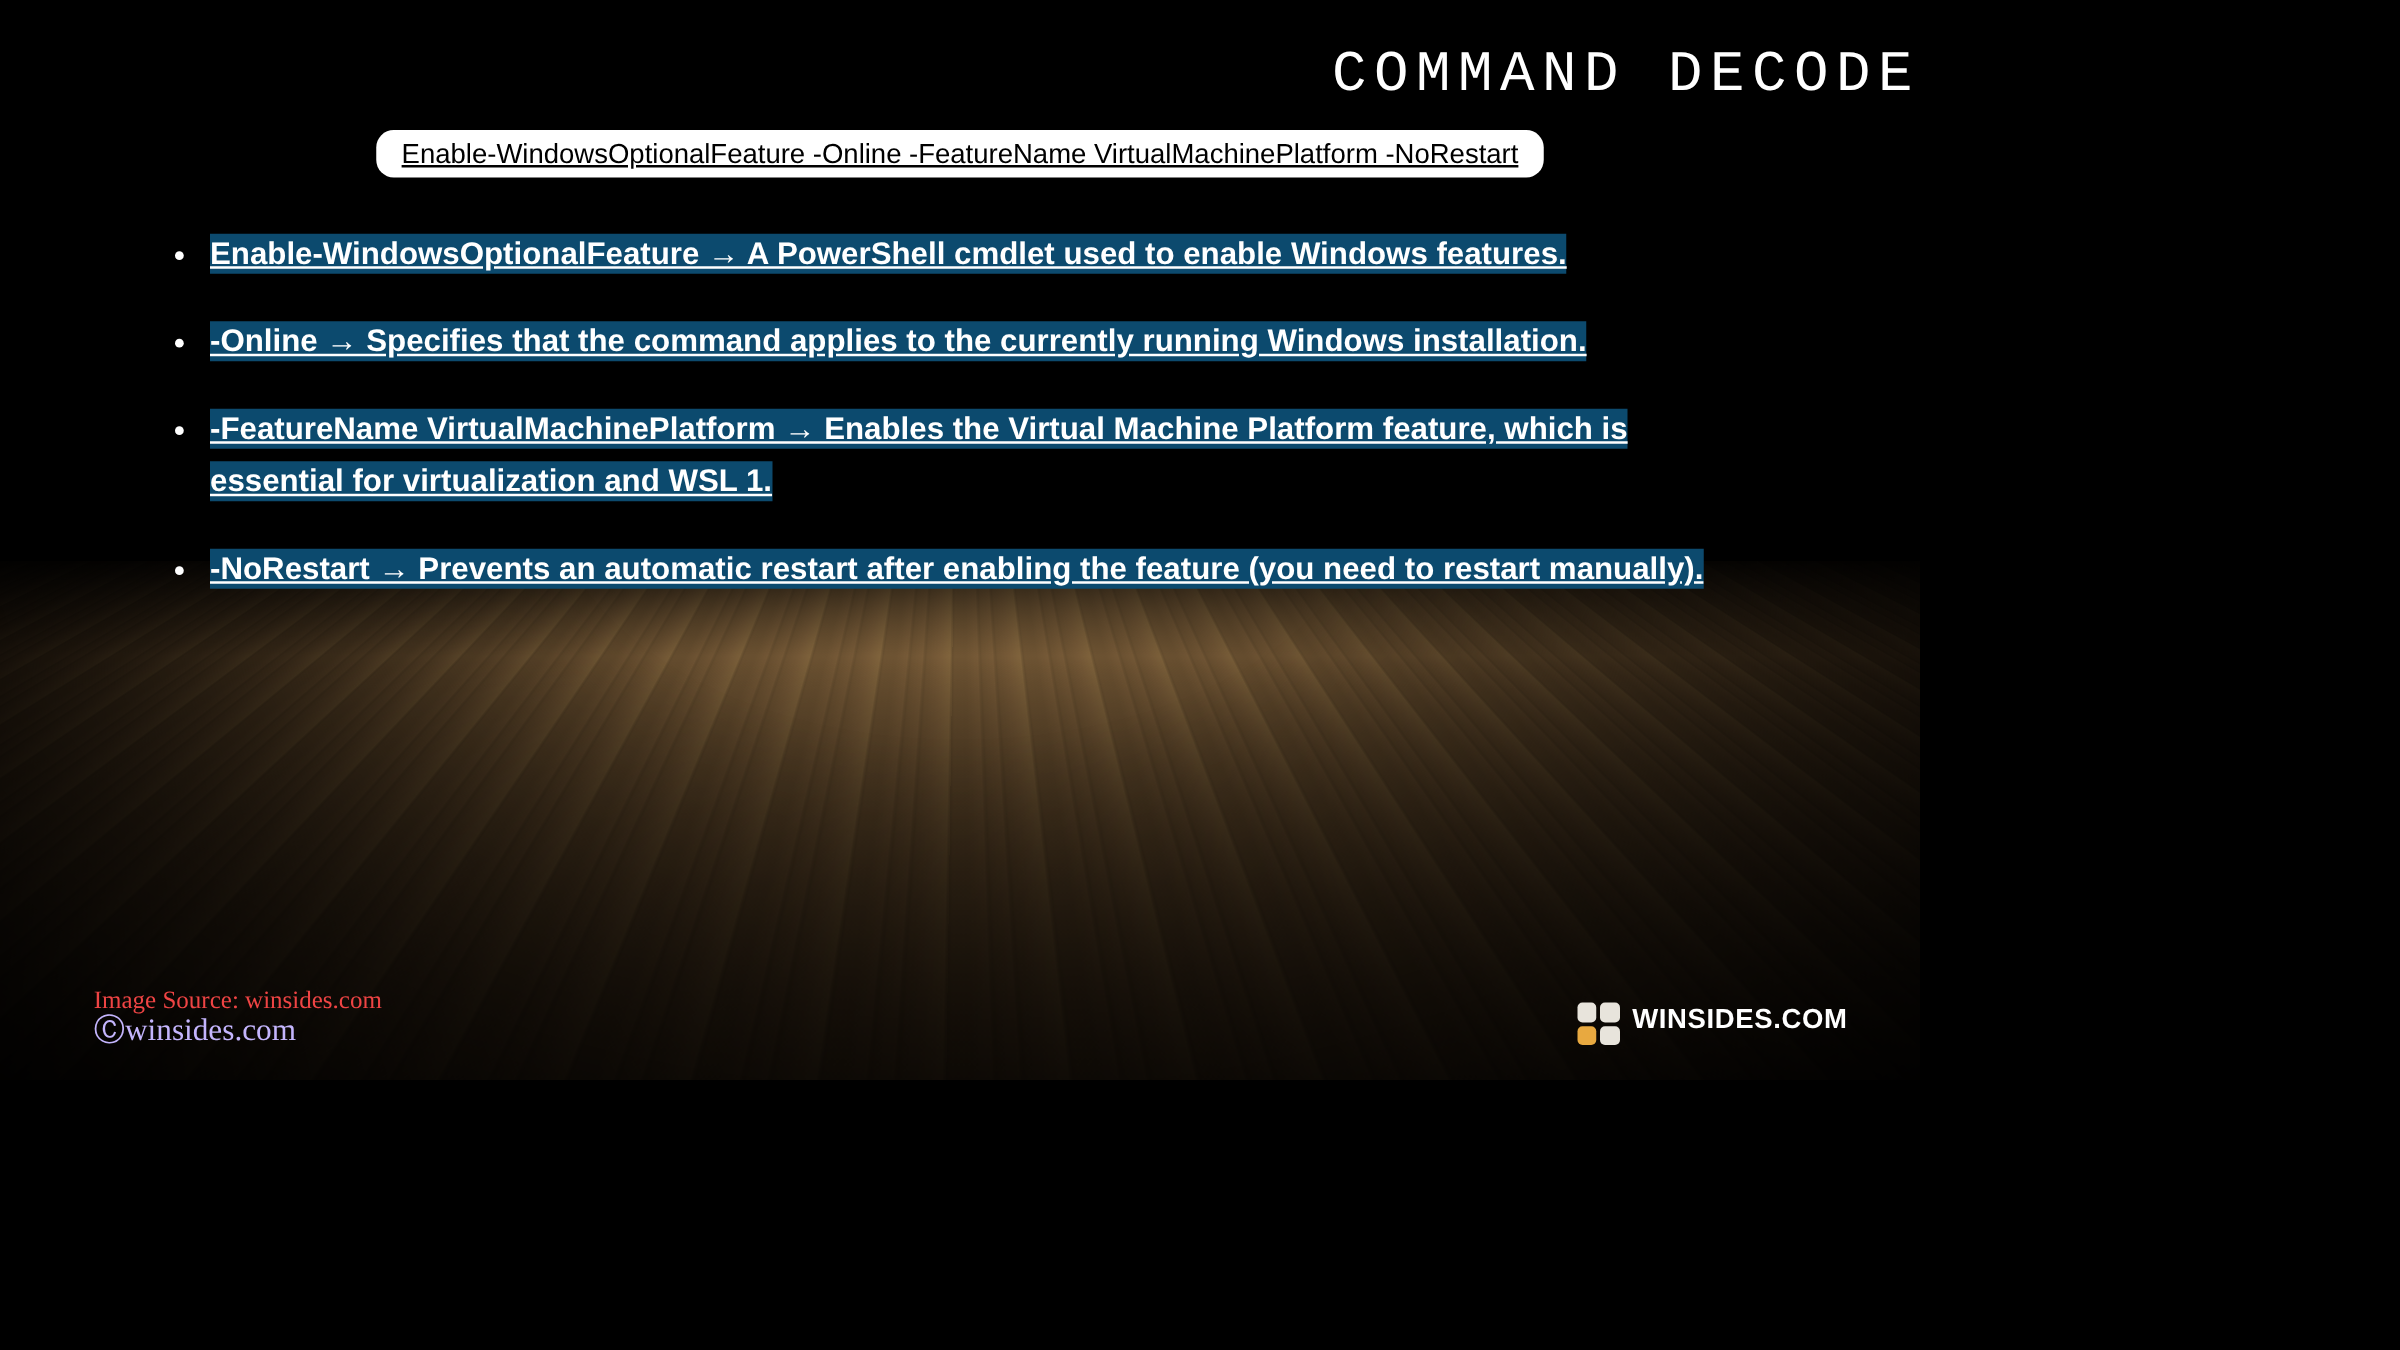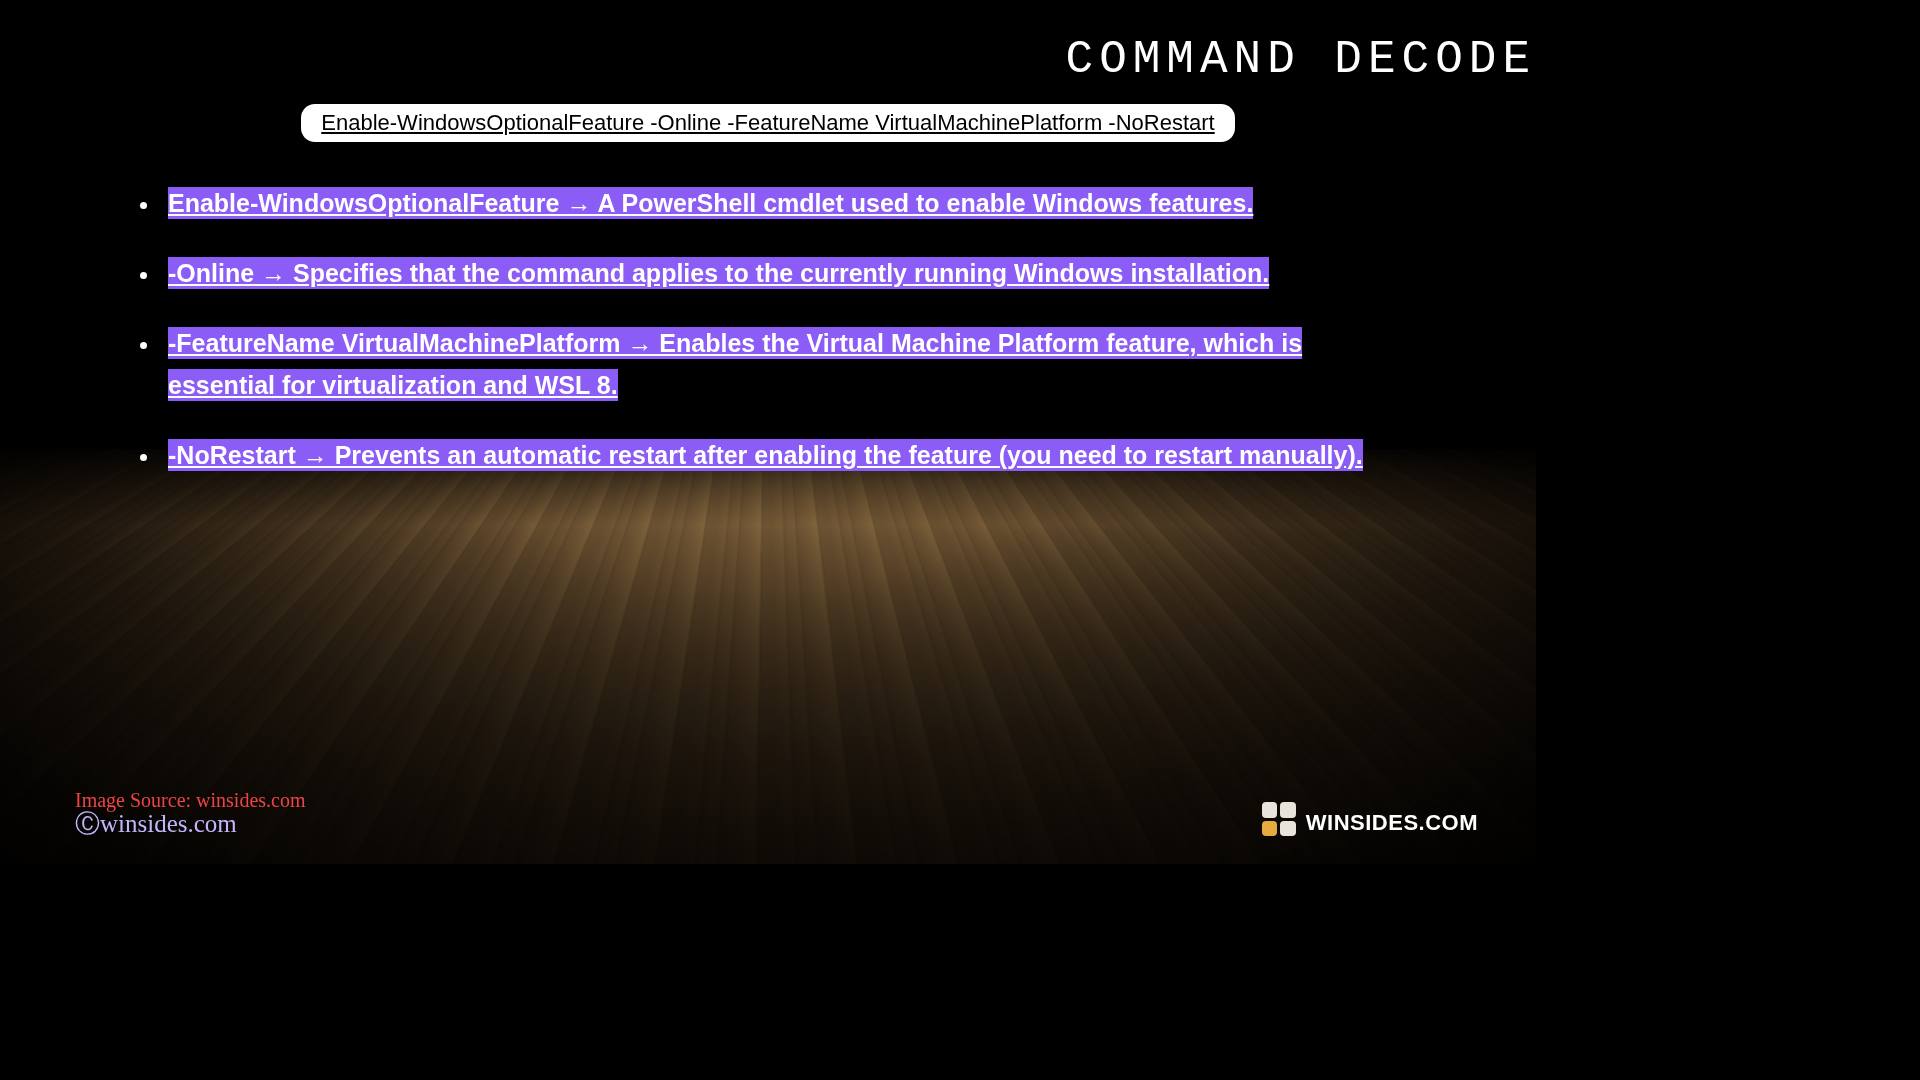--- a/index.html
+++ b/index.html
@@ -78,21 +78,21 @@
       font-weight: 700;
       line-height: 1.68;
       text-decoration: underline;
       margin-bottom: 28px;
       padding-left: 8px;
     }
     .bullets li::marker {
       font-size: 22px;
     }
     .bullets li .text-bg {
-      background: #8b5cf6;
+      background: #0c4a6e;
       padding: 2px 0;
       box-decoration-break: clone;
       text-align: right;
       -webkit-box-decoration-break: clone;
     }
     .source {
       position: absolute;
       bottom: 52px;
       left: 75px;
       color: #ef4444;
@@ -107,21 +107,21 @@
       color: #c4b5fd;
       font-family: 'Times New Roman', serif;
       font-size: 25px;
       z-index: 20;
     }
     .brand {
       position: absolute;
       bottom: 28px;
       right: 58px;
       display: flex;
-      align-items: flex-end;
+      align-items: flex-start;
       gap: 10px;
       z-index: 20;
     }
     .brand-icon {
       width: 34px;
       height: 34px;
       display: grid;
       grid-template-columns: 1fr 1fr;
       grid-template-rows: 1fr 1fr;
       gap: 3px;
@@ -146,21 +146,21 @@
 
 <div class="floor"></div>
 <div class="vignette"></div>
 
 <div class="content">
   <h1 class="title">COMMAND DECODE</h1>
   <div class="command-box">Enable-WindowsOptionalFeature -Online -FeatureName VirtualMachinePlatform -NoRestart</div>
   <ul class="bullets">
     <li><span class="text-bg">Enable-WindowsOptionalFeature → A PowerShell cmdlet used to enable Windows features.</span></li>
     <li><span class="text-bg">-Online → Specifies that the command applies to the currently running Windows installation.</span></li>
-    <li><span class="text-bg">-FeatureName VirtualMachinePlatform → Enables the Virtual Machine Platform feature, which is essential for virtualization and WSL 8.</span></li>
+    <li><span class="text-bg">-FeatureName VirtualMachinePlatform → Enables the Virtual Machine Platform feature, which is essential for virtualization and WSL 1.</span></li>
     <li><span class="text-bg">-NoRestart → Prevents an automatic restart after enabling the feature (you need to restart manually).</span></li>
   </ul>
 </div>
 
 <div class="source">Image Source: winsides.com</div>
 <div class="copyright">Ⓒwinsides.com</div>
 
 <div class="brand">
   <div class="brand-icon">
     <span></span>

